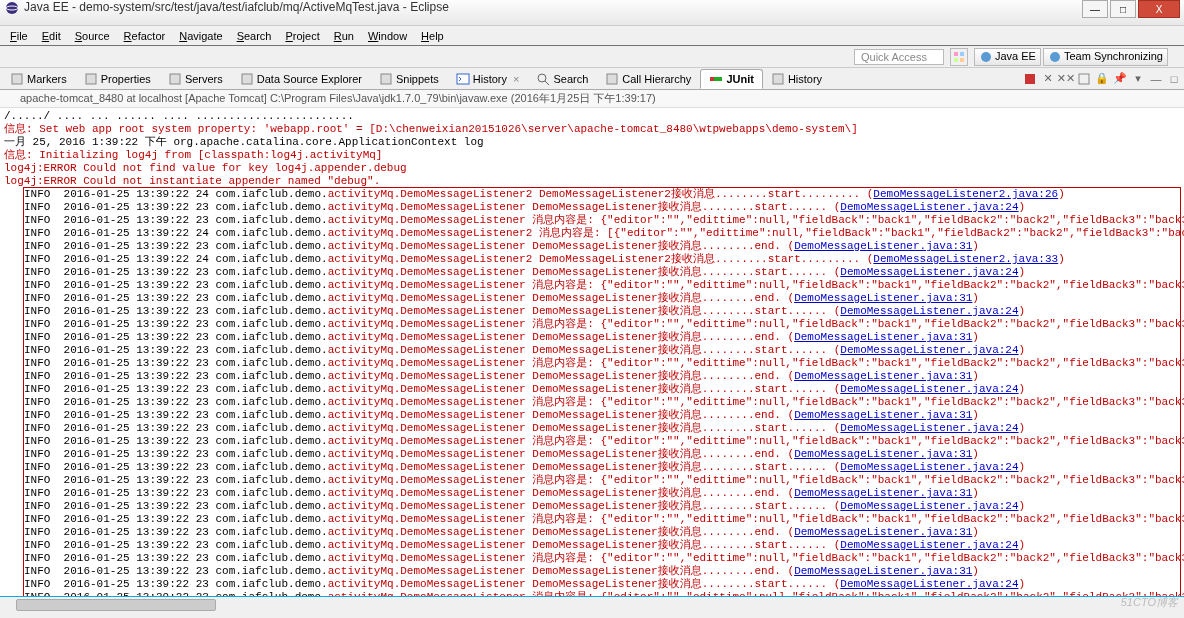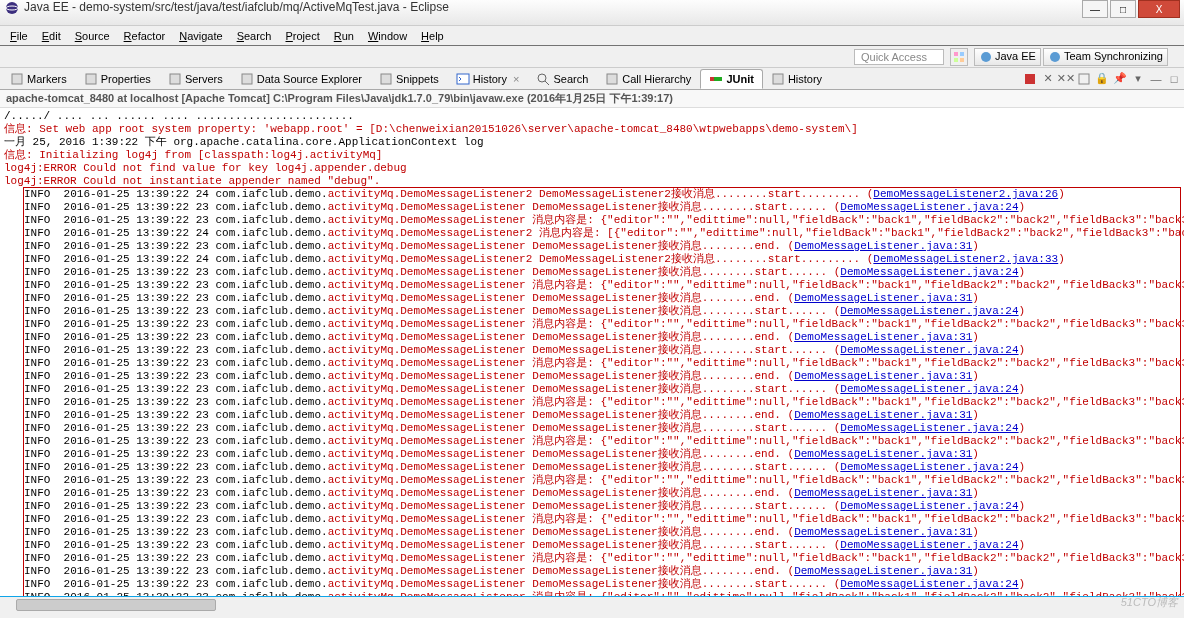--- a/index.html
+++ b/index.html
@@ -16,21 +16,21 @@
 .toolbar-row { background: #f0f0f0; height: 22px; border-bottom: 1px solid #ccc; display: flex; align-items: center; padding: 0 16px; justify-content: flex-end; gap: 6px; }
 .quick-access { border: 1px solid #bbb; background: #fff; padding: 1px 6px; font-size: 11px; color: #888; width: 90px; }
 .persp { display: flex; align-items: flex-start; gap: 2px; padding: 1px 4px; border: 1px solid #bbb; background: linear-gradient(#fff,#e8e8e8); cursor: pointer; font-size: 11px; }
 .persp .picon { width: 14px; height: 14px; display: inline-block; }
 .viewtabs { background: #f0f0f0; height: 22px; display: flex; align-items: center; padding: 0 2px; border-bottom: 1px solid #aaa; font-size: 11px; }
 .viewtabs .vtab { display: flex; align-items: center; gap: 3px; padding: 2px 8px; cursor: pointer; border-right: 1px solid transparent; }
 .viewtabs .vtab.active { background: #fff; border: 1px solid #aaa; border-bottom: 1px solid #fff; border-radius: 3px 3px 0 0; font-weight: bold; text-align: center; }
 .viewtabs .vicon { width: 14px; height: 14px; display: inline-block; }
 .viewtabs .tbbtns { margin-left: auto; display: flex; gap: 2px; }
 .viewtabs .tbbtn { width: 16px; height: 16px; display: flex; align-items: center; justify-content: center; cursor: pointer; color: #666; }
-.console-header { background: #f8f8f8; height: 18px; display: flex; align-items: center; padding: 0 6px; font-size: 11px; color: #555; border-bottom: 1px solid #ddd; font-weight: bold; }
+.console-header { background: #f8f8f8; height: 18px; display: flex; align-items: center; padding: 0 20px; font-size: 11px; color: #555; border-bottom: 1px solid #ddd; }
 .console { background: #fff; height: 488px; overflow: auto; font-family: Consolas, "Courier New", monospace; font-size: 11px; line-height: 13px; padding: 2px 4px; white-space: pre; color: #000; position: relative; }
 .console .red { color: #c00000; }
 .console .blue { color: #0000cc; text-decoration: underline; cursor: pointer; }
 .console .boxed { outline: 1px solid #c00000; display: block; margin-left: 20px; }
 .scrollbar-bottom { height: 16px; background: #f0f0f0; border-top: 1px solid #0ea5e9; position: relative; }
 .scrollbar-bottom .thumb { position: absolute; left: 16px; width: 200px; top: 2px; height: 12px; background: #ccc; border: 1px solid #aaa; border-radius: 2px; }
 .watermark { position: absolute; right: 6px; bottom: 2px; color: #bbb; font-size: 11px; font-style: italic; }
 svg { display: block; }
 </style>
 </head>

